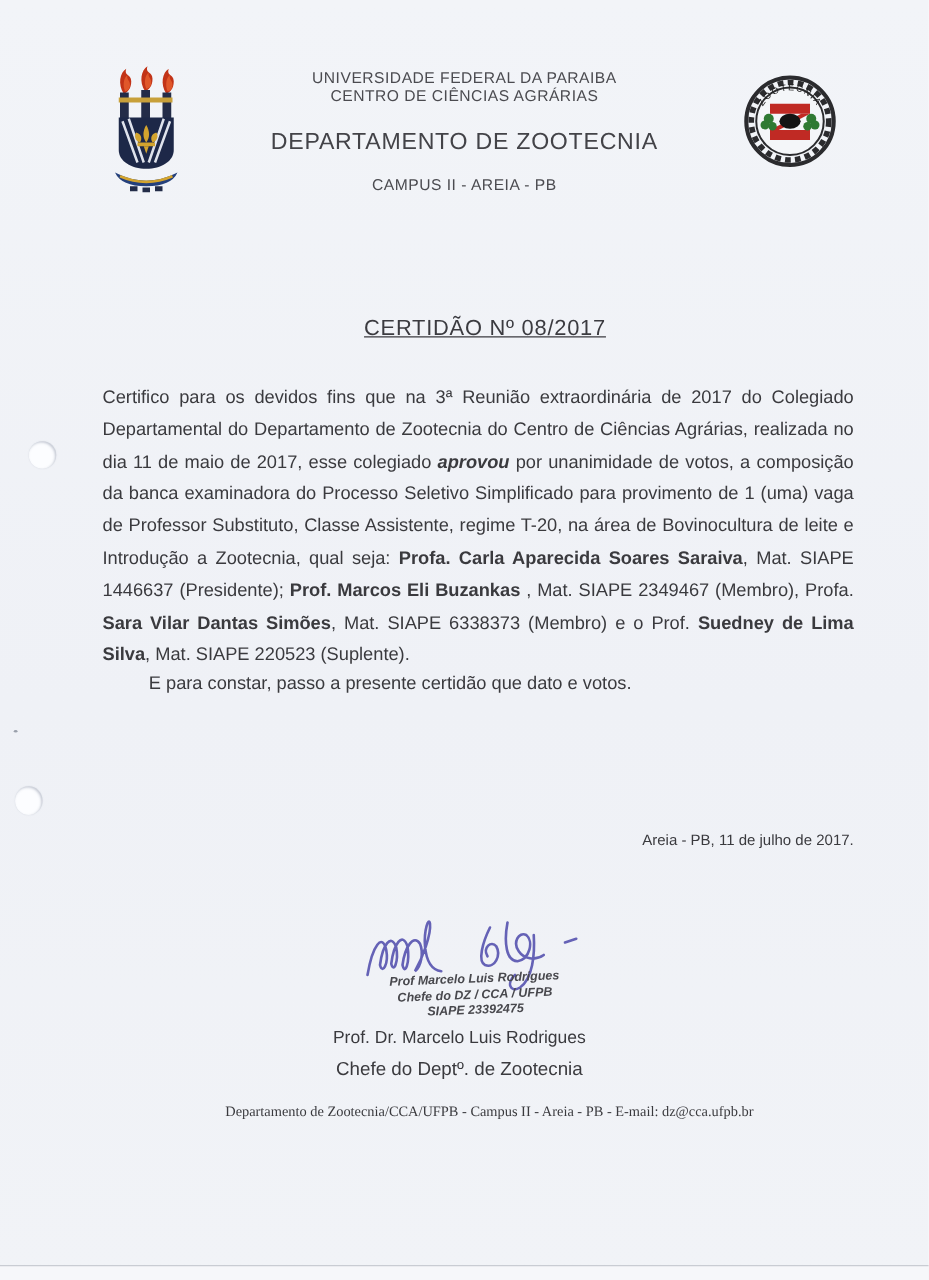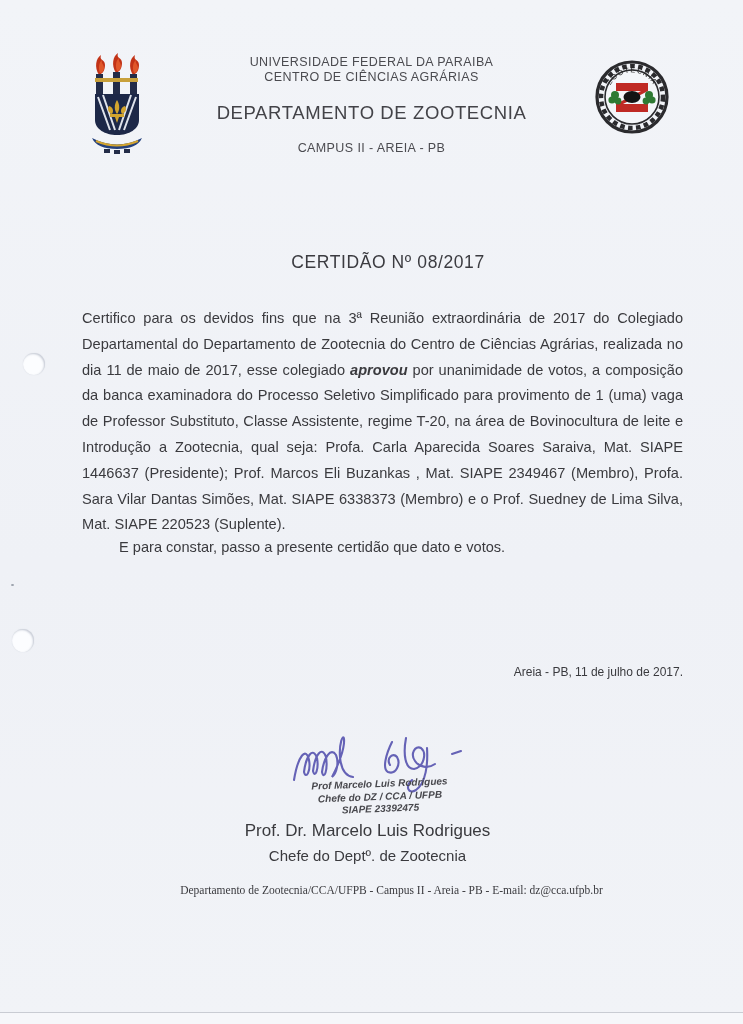--- a/index.html
+++ b/index.html
@@ -13,47 +13,47 @@
   #header-text{
     left:0;right:0;top:55px;text-align:center;color:#4b4b50;
   }
   .hdr-small{font-size:12.5px;letter-spacing:.4px;line-height:15px;}
   .hdr-big{font-size:18.5px;letter-spacing:.6px;line-height:22px;color:#434348;margin:17px 0;}
   #ufpb-logo{left:84px;top:50px;}
   #zoo-logo{left:591px;top:55px;}
   
   #doc-title{
     left:82px;width:612px;top:252px;text-align:center;
-    font-size:17.5px;letter-spacing:.6px;color:#3b3b40;
+    font-size:17.5px;letter-spacing:.6px;color:#3b3b40;text-decoration:underline;
   }
   
   #body-paragraph{
     left:82px;width:601px;top:306px;
     font-size:14.6px;line-height:25.8px;color:#3a3a3e;
     text-align:justify;
   }
   .seg-normal{font-weight:normal;}
-  .seg-bold{font-weight:normal;margin-top:44px;}
+  .seg-bold{font-weight:bold;margin-top:44px;}
   .seg-bolditalic{font-weight:bold;font-style:italic;}
   #closing-line{
     left:82px;width:601px;top:539px;text-indent:37px;
     font-size:14.6px;color:#3a3a3e;
   }
   
   #dateline{
     right:60px;top:665px;font-size:12px;color:#3a3a3e;
   }
   
   #signature-svg{left:276px;top:726px;}
   #stamp-block{
     left:250px;width:260px;top:778px;text-align:center;
     color:#48484d;transform:rotate(-2.2deg);
     font-size:10px;line-height:12.5px;font-style:italic;font-weight:bold;
   }
-  #signer-name{left:0;right:8px;top:821px;text-align:center;font-size:17px;color:#3a3a3e;}
+  #signer-name{left:0;right:8px;top:821px;text-align:center;font-size:14px;color:#3a3a3e;}
   #signer-role{left:0;right:8px;top:847px;text-align:center;font-size:15px;color:#3a3a3e;}
   
   #doc-footer{
     left:0;right:0;top:884px;text-align:center;
     font-family:"Liberation Serif",serif;font-size:11.5px;color:#3a3a3e;padding-left:40px;
   }
   
   .hole{
     border-radius:50%;background:#fcfdff;
     box-shadow:inset -1px 1px 2px rgba(130,140,160,.45), 0 0 1px rgba(150,158,175,.3);

